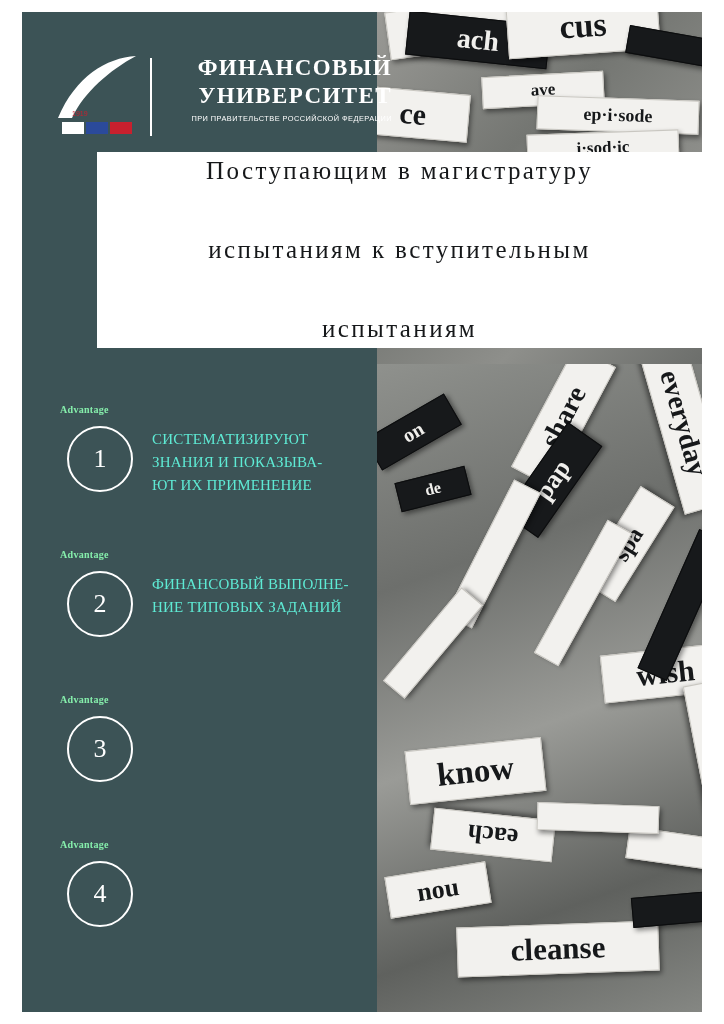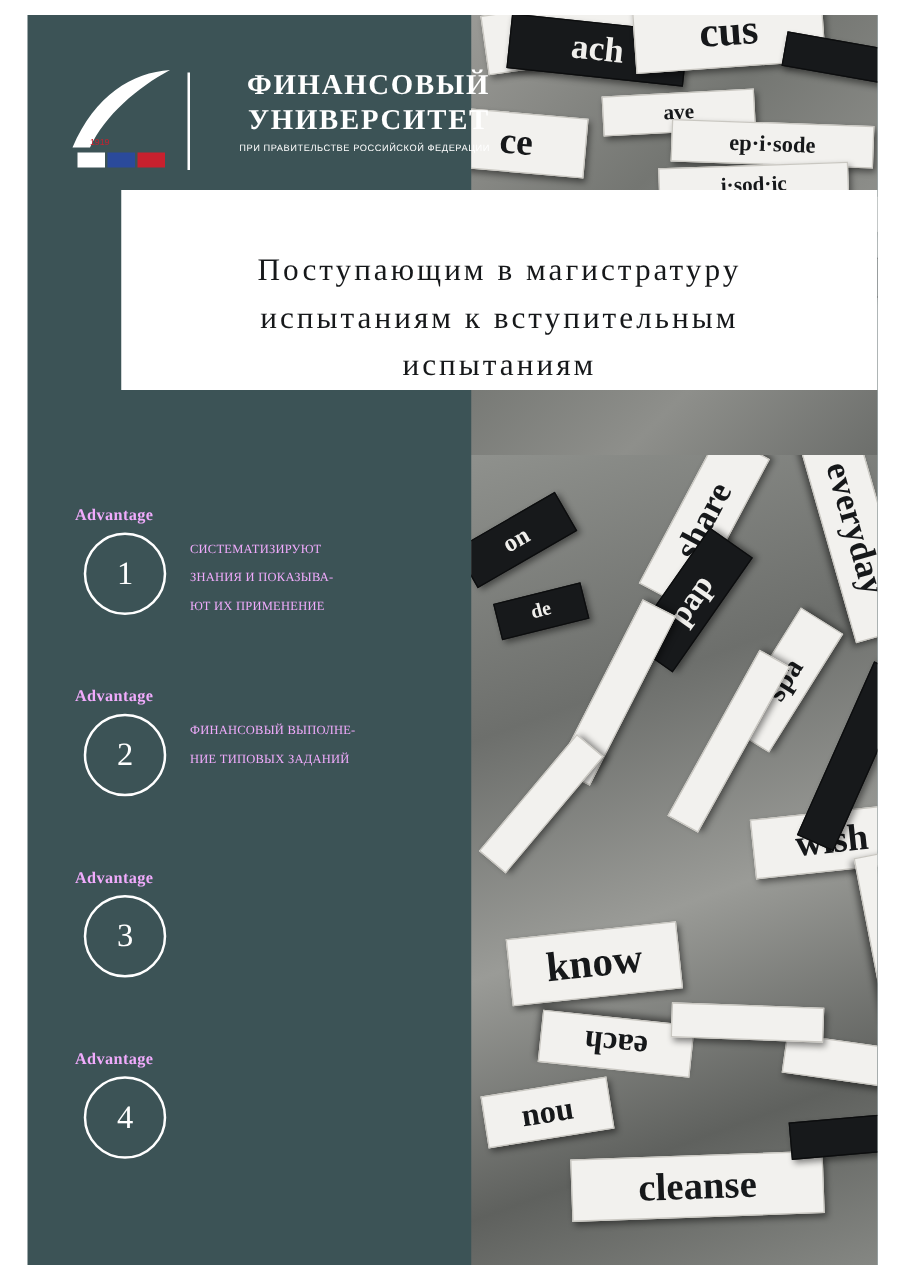--- a/index.html
+++ b/index.html
@@ -121,26 +121,26 @@
     color: #ffffff;
     line-height: 10px;
   }
 
   
   .title-band {
     position: absolute;
     left: 75px;
     top: 140px;
     width: 605px;
-    height: 160px;
+    height: 196px;
     background: #ffffff;
     display: flex;
     flex-direction: column;
     align-items: center;
-    justify-content: flex-end;
+    justify-content: space-between;
     padding: 0 10px;
     box-sizing: border-box;
   }
   .title-line {
     font-family: "Liberation Serif", serif;
     font-size: 25px;
     color: #16181a;
     letter-spacing: 2.4px;
     line-height: 38px;
     text-align: center;
@@ -167,22 +167,22 @@
   .adv {
     position: relative;
     height: 145px;
   }
   .adv-label {
     position: absolute;
     left: 38px;
     top: 0px;
     font-family: "Liberation Serif", serif;
     font-weight: 700;
-    font-size: 13px;
-    color: #f0abfc;
+    font-size: 10px;
+    color: #86efac;
     letter-spacing: 0.3px;
   }
   .adv-circle {
     position: absolute;
     left: 45px;
     top: 22px;
     width: 62px;
     height: 62px;
     border: 2px solid #ffffff;
     border-radius: 50%;
@@ -192,23 +192,23 @@
     font-family: "Liberation Serif", serif;
     font-size: 26px;
     color: #ffffff;
   }
   .adv-text {
     position: absolute;
     left: 130px;
     top: 24px;
     width: 230px;
     font-family: "Liberation Serif", serif;
-    font-size: 10px;
+    font-size: 15px;
     line-height: 23px;
-    color: #f0abfc;
+    color: #5eead4;
     letter-spacing: 0.2px;
   }
   .adv-text div { white-space: nowrap; }
 </style>
 </head>
 <body>
 
 <div class="poster">
   <div class="page">
 

